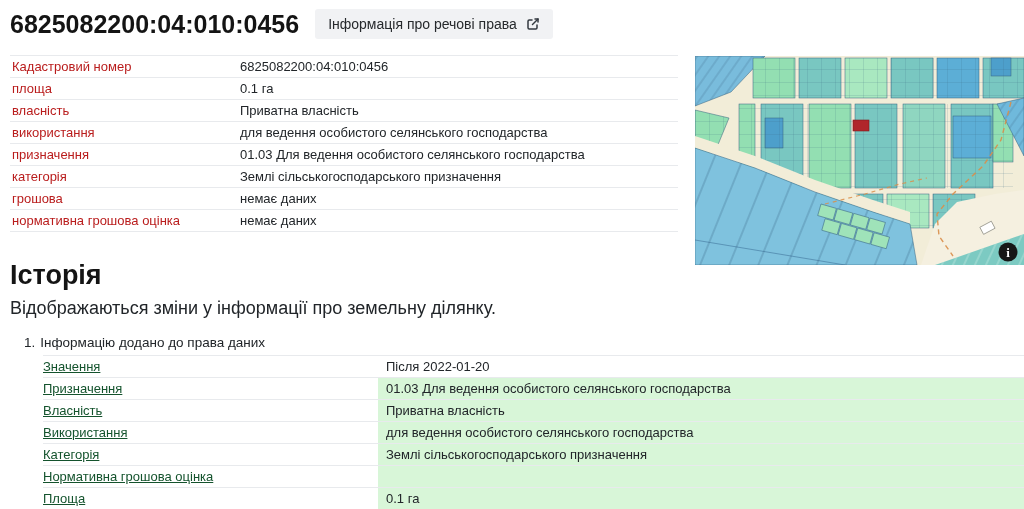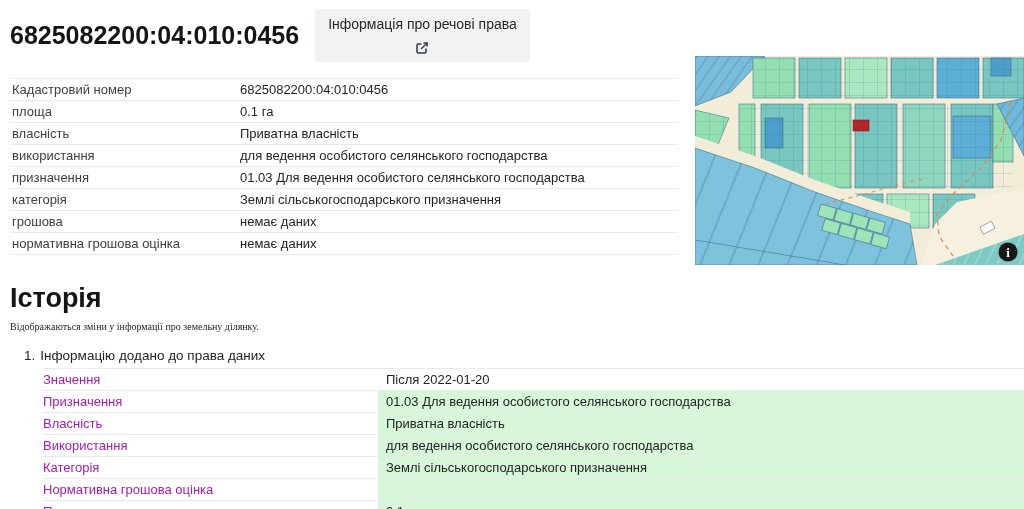--- a/index.html
+++ b/index.html
@@ -10,46 +10,45 @@
     position:relative;
   }
   
   .page-header { display:flex; align-items:center; gap:16px; padding:9px 0 0 10px; }
   h1.cad-number { margin:0; font-size:25px; font-weight:700; color:#141414; }
   .rights-btn {
     display:inline-flex; align-items:center; gap:9px;
     background:#f1f2f4; border:none; border-radius:3px;
     padding:7px 13px; font-size:14px; color:#26292c; cursor:pointer;
     font-family:inherit;
-    flex-direction:column;
   }
   .rights-btn svg { stroke:#343a40; }
   
   .info-table {
     margin:16px 0 0 10px; width:668px; border-collapse:collapse; font-size:13px;
   }
   .info-table td { border-top:1px solid #e8eaed; padding:4px 8px 4px 2px; line-height:13px; }
   .info-table tr:last-child td { border-bottom:1px solid #e8eaed; }
-  .info-table td.lbl { width:228px; color:#404040;margin-top:32px; }
+  .info-table td.lbl { width:228px; color:#b91c1c;margin-top:32px; }
   .info-table td.val { color:#212529; }
   
   .map-wrap {
     position:absolute; top:56px; left:695px; width:329px; height:209px;
     overflow:hidden; cursor:pointer;
   }
   
   .history { margin:28px 0 0 10px; }
   h2.history-title { margin:0; font-size:27px; font-weight:700; color:#141414; }
-  .history-sub { margin:7px 0 0 0; font-size:10px; color:#212529;font-family:Liberation Serif, serif; }
+  .history-sub { margin:7px 0 0 0; font-size:18px; color:#212529; }
   .entry-head { display:flex; gap:5px; margin:16px 0 0 14px; font-size:13.5px; color:#212529; }
   .hist-table {
     margin:5px 0 0 33px; width:991px; border-collapse:collapse; font-size:13px;
   }
   .hist-table td { border-top:1px solid #e8eaed; padding:4px 8px; line-height:13px; height:21px; }
-  .hist-table td.lbl { width:335px; color:#a21caf; padding-left:0; }
+  .hist-table td.lbl { width:335px; color:#14532d; padding-left:0;text-decoration:underline; }
   .hist-table td.val { color:#212529; }
   .hist-table td.green { background:#d8f6d8; }
   .table-foot-line { margin:8px 0 0 33px; width:335px; border-bottom:1px solid #dee2e6; }
 </style>
 </head>
 <body>
 
 <div class="page-header">
   <h1 class="cad-number">6825082200:04:010:0456</h1>
   <button class="rights-btn">

